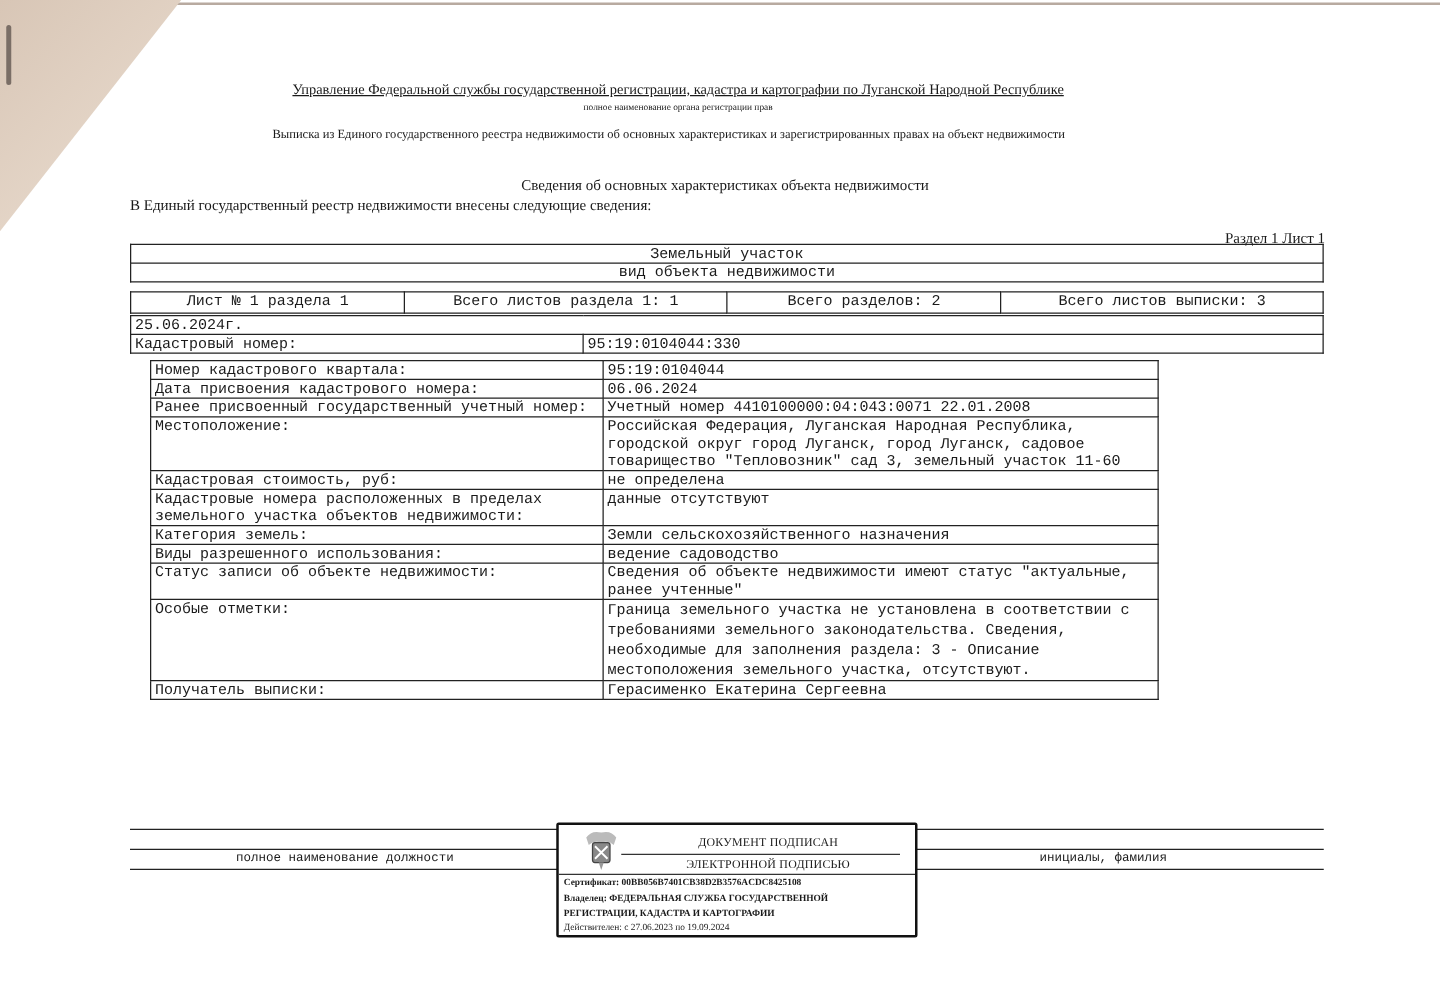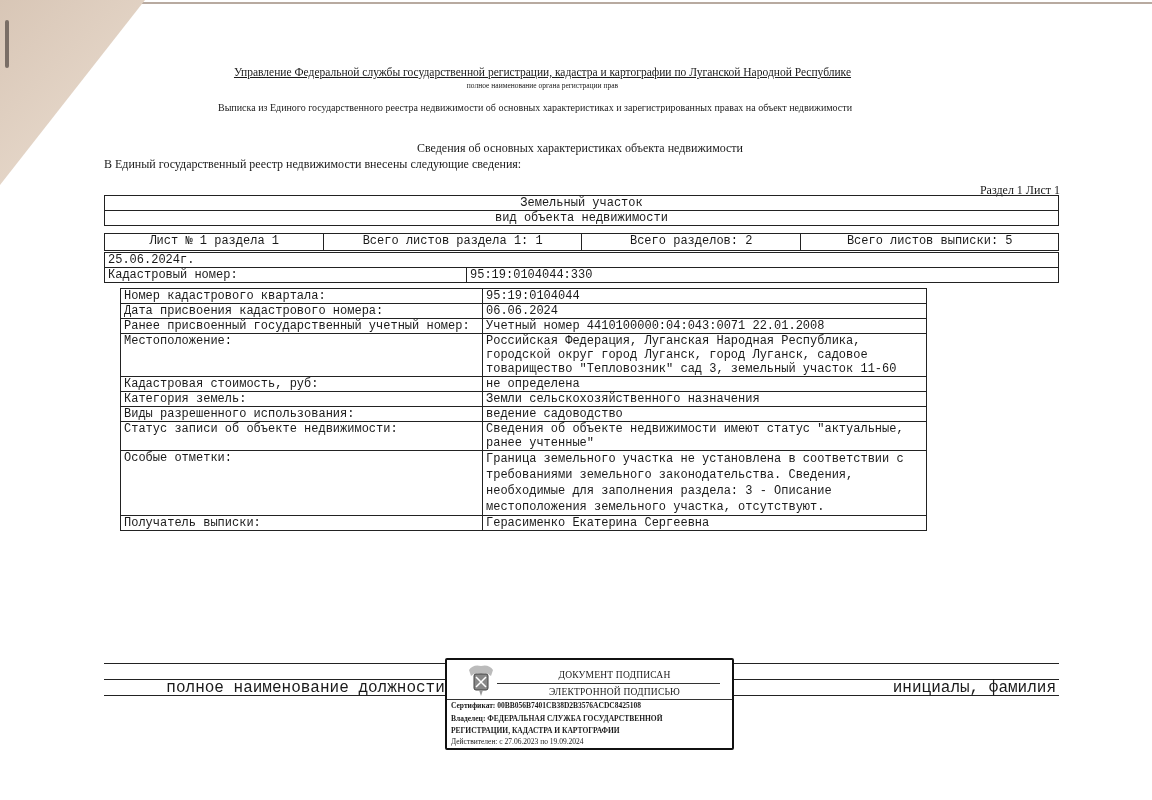--- a/index.html
+++ b/index.html
@@ -36,21 +36,21 @@
 
   .tbl-head { position: absolute; left: 104px; top: 195px; width: 955px; }
   .tbl-head td { text-align: center; }
   .tbl-sheets { position: absolute; left: 104px; top: 233px; width: 955px; padding-left: 12px; }
   .tbl-sheets td { text-align: center; height: 16px; }
   .tbl-cad { position: absolute; left: 104px; top: 252px; width: 955px; }
   .tbl-main { position: absolute; left: 120px; top: 288px; width: 807px; }
   .lbl { width: 355px; }
 
   .sign-table { position: absolute; left: 104px; top: 663px; width: 955px; }
-  .sign-table td { height: 15px; font-size: 16px; text-align: right; vertical-align: middle; border-left: none; border-right: none; }
+  .sign-table td { height: 15px; font-size: 10px; text-align: center; vertical-align: middle; border-left: none; border-right: none; }
   .sign-table td.mid { border: none; }
   .sign-table td.right { border-left: 1.5px solid #222; }
 
   .stamp {
     position: absolute; left: 445px; top: 658px; width: 285px; height: 88px;
     border: 2.5px solid #111; border-radius: 2px; background: #fff;
     font-family: "Liberation Serif", serif;
   }
   .stamp-emblem { position: absolute; left: 18px; top: 2px; width: 32px; height: 36px; }
   .stamp-line1 { position:absolute; left:50px; right:0; top:10px; text-align:center; font-size:9.5px; letter-spacing:0.2px; }
@@ -84,21 +84,21 @@
       </tr>
 </tbody>
   </table>
 
 <table class="tbl-sheets">
   <tbody>
       <tr>
     <td style="width:23%">Лист № 1 раздела 1</td>
     <td style="width:27%">Всего листов раздела 1: 1</td>
     <td style="width:23%">Всего разделов: 2</td>
-    <td style="width:27%">Всего листов выписки: 5</td>
+    <td style="width:27%">Всего листов выписки: 3</td>
   </tr>
 </tbody>
   </table>
 
 <table class="tbl-cad">
   <tbody>
       <tr>
         <td colspan="2">25.06.2024г.</td>
       </tr>
   <tr>
@@ -122,20 +122,24 @@
         <td class="lbl">Ранее присвоенный государственный учетный номер:</td>
         <td>Учетный номер 4410100000:04:043:0071 22.01.2008</td>
       </tr>
       <tr>
         <td class="lbl">Местоположение:</td>
         <td>Российская Федерация, Луганская Народная Республика, городской округ город Луганск, город Луганск, садовое товарищество "Тепловозник" сад 3, земельный участок 11-60</td>
       </tr>
       <tr>
         <td class="lbl">Кадастровая стоимость, руб:</td>
         <td>не определена</td>
+      </tr>
+      <tr>
+        <td class="lbl">Кадастровые номера расположенных в пределах земельного участка объектов недвижимости:</td>
+        <td>данные отсутствуют</td>
       </tr>
       <tr>
         <td class="lbl">Категория земель:</td>
         <td>Земли сельскохозяйственного назначения</td>
       </tr>
       <tr>
         <td class="lbl">Виды разрешенного использования:</td>
         <td>ведение садоводство</td>
       </tr>
       <tr>

